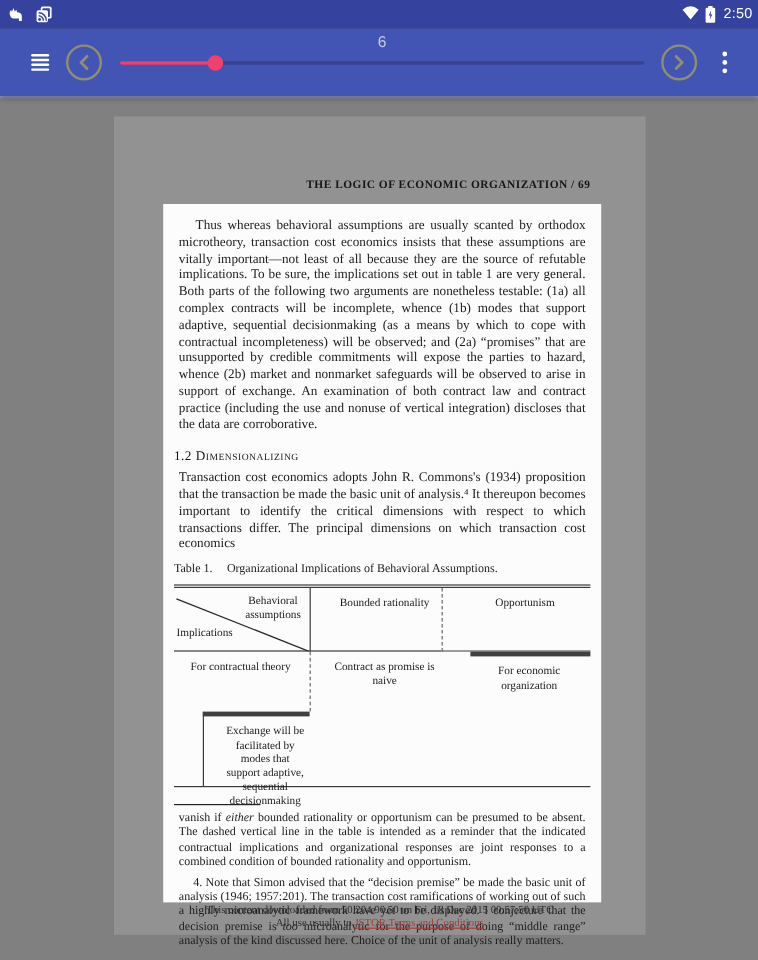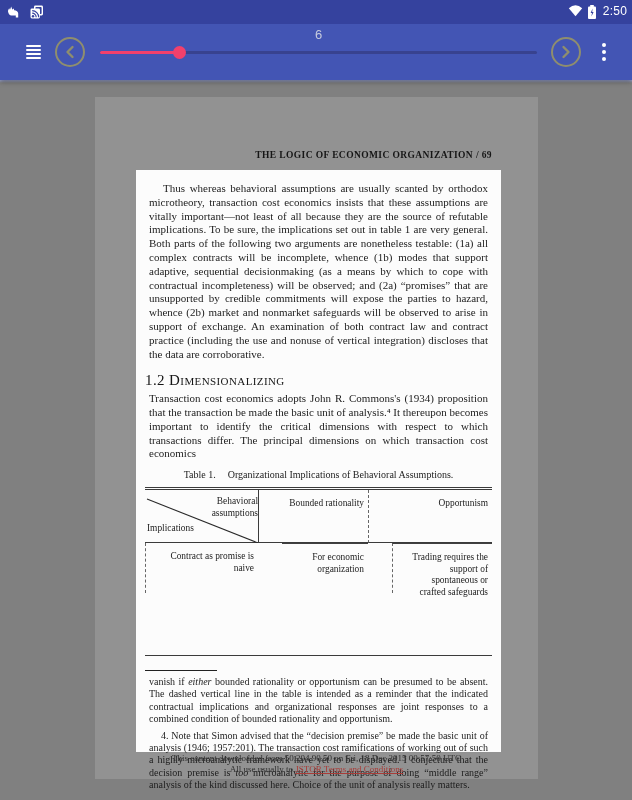--- a/index.html
+++ b/index.html
@@ -65,38 +65,38 @@
     font-weight:bold;
   }
   .scan{
     position:absolute;left:41px;top:73px;width:365px;height:582px;background:#fcfcfc;
     box-sizing:border-box;padding:8px 9px;
     font-family:"Liberation Serif",serif;font-size:11px;line-height:13.8px;color:#1c1c1c;
   }
   .scan p{margin:4px;text-align:justify;}
   .p1{text-indent:14px;}
   .section-heading{
-    margin-top:13px;font-variant:small-caps;font-size:15px;letter-spacing:.4px;color:#161616;
+    margin-top:13px;font-variant:small-caps;font-size:11px;letter-spacing:.4px;color:#161616;
   }
   .p2{margin-top:9px;}
-  .tbl-caption{margin-top:7px;font-size:10px;text-align:center;}
+  .tbl-caption{margin-top:7px;font-size:10px;text-align:left;}
   .tbl-caption .cap-label{margin-right:12px;}
   
   .btable{
     margin-top:5px;width:347px;display:grid;
     grid-template-columns:113px 110px 124px;
     grid-template-rows:53px 50px 62px;
     border-top:3px double #3b3b3b;border-bottom:1px solid #3b3b3b;
     font-size:9.4px;line-height:11.6px;box-sizing:border-box;
   }
-  .btable .cell{box-sizing:border-box;padding:8px 4px 0 2px;text-align:right;}
+  .btable .cell{box-sizing:border-box;padding:8px 4px 0 2px;text-align:center;}
   .btable .c2{border-left:1px solid #3b3b3b;padding-left:18px;}
   .btable .c3{border-left:1px dashed #666;padding-left:18px;}
   .btable .hrow{border-bottom:1px solid #3b3b3b;}
-  .btable .r2{border-top:1px solid #404040;margin-left:24px;}
+  .btable .r2{border-top:4px solid #404040;margin-left:24px;}
   .corner{position:relative;padding:0;}
   .corner svg{position:absolute;left:0;top:0;}
   .corner-top{position:absolute;left:52px;top:6px;}
   .corner-bottom{position:absolute;left:2px;bottom:7px;}
   
   .fn-rule{width:72px;height:1px;background:#222;margin-top:14px;margin-bottom:5px;}
   .footnote{font-size:10px;line-height:12.4px;text-align:justify;margin:0;}
   .footnote.fn4{text-indent:12px;}
   .footnote .it{font-style:italic;}
   
@@ -193,24 +193,25 @@
         <div class="cell hrow corner">
           <svg width="113" height="53" viewBox="0 0 113 53">
             <line x1="2" y1="9" x2="113" y2="53" stroke="#2a2a2a" stroke-width="1.1"></line>
           </svg>
           <span class="corner-top">Behavioral assumptions</span>
           <span class="corner-bottom">Implications</span>
         </div>
         <div class="cell hrow c2">Bounded rationality</div>
         <div class="cell hrow c3">Opportunism</div>
 
+        <div class="cell">For contractual theory</div>
         <div class="cell c3">Contract as promise is naive</div>
 
         <div class="cell r2">For economic organization</div>
-        <div class="cell c3 r2">Trading requires the support of spontaneous or crafted safeguards</div>
+        <div class="cell c2 r2">Exchange will be facilitated by modes that support adaptive, sequential decisionmaking</div>
       </div>
 
       <div class="fn-rule"></div>
 
       <p class="footnote"><span>vanish if </span><span class="it">either</span><span> bounded rationality or opportunism can be presumed to be absent. The dashed vertical line in the table is intended as a reminder that the indicated contractual implications and organizational responses are joint responses to a combined condition of bounded rationality and opportunism.</span></p>
 
       <p class="footnote fn4"><span>4. Note that Simon advised that the “decision premise” be made the basic unit of analysis (1946; 1957:201). The transaction cost ramifications of working out of such a highly microanalytic framework have yet to be displayed. I conjecture that the decision premise is </span><span class="it">too</span><span> microanalytic for the purpose of doing “middle range” analysis of the kind discussed here. Choice of the unit of analysis really matters.</span></p>
     </div>
 
     <div class="jstor-footer">

